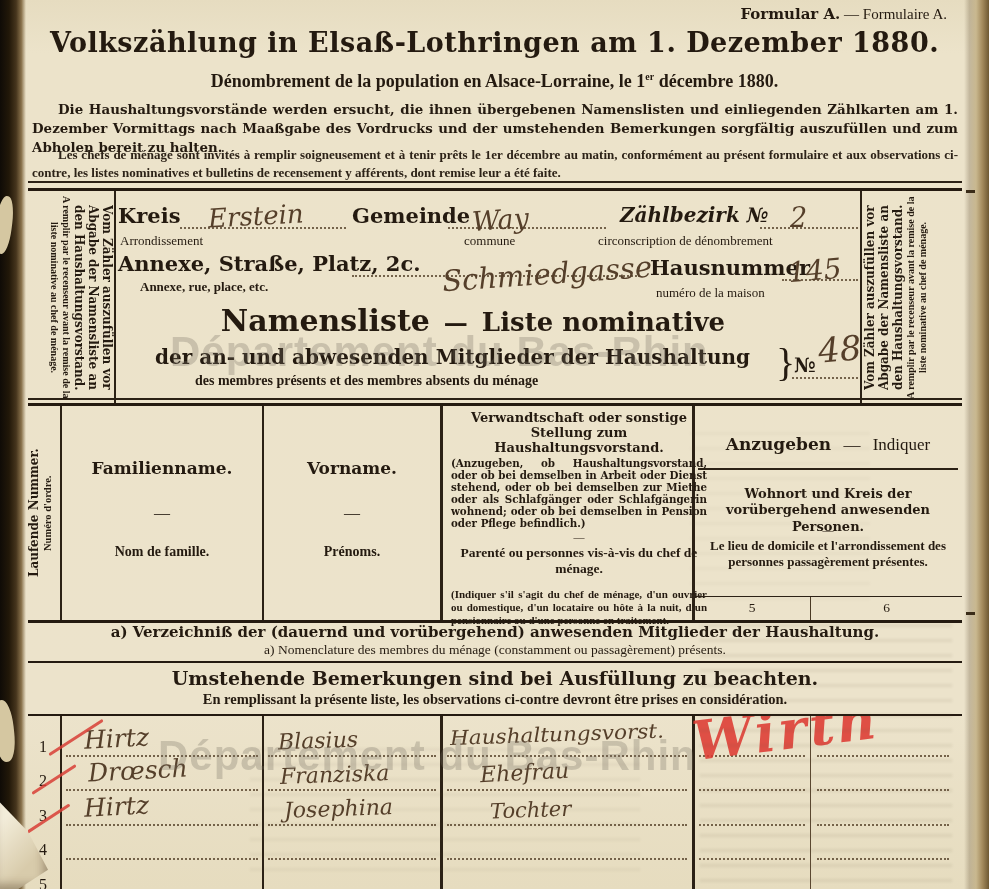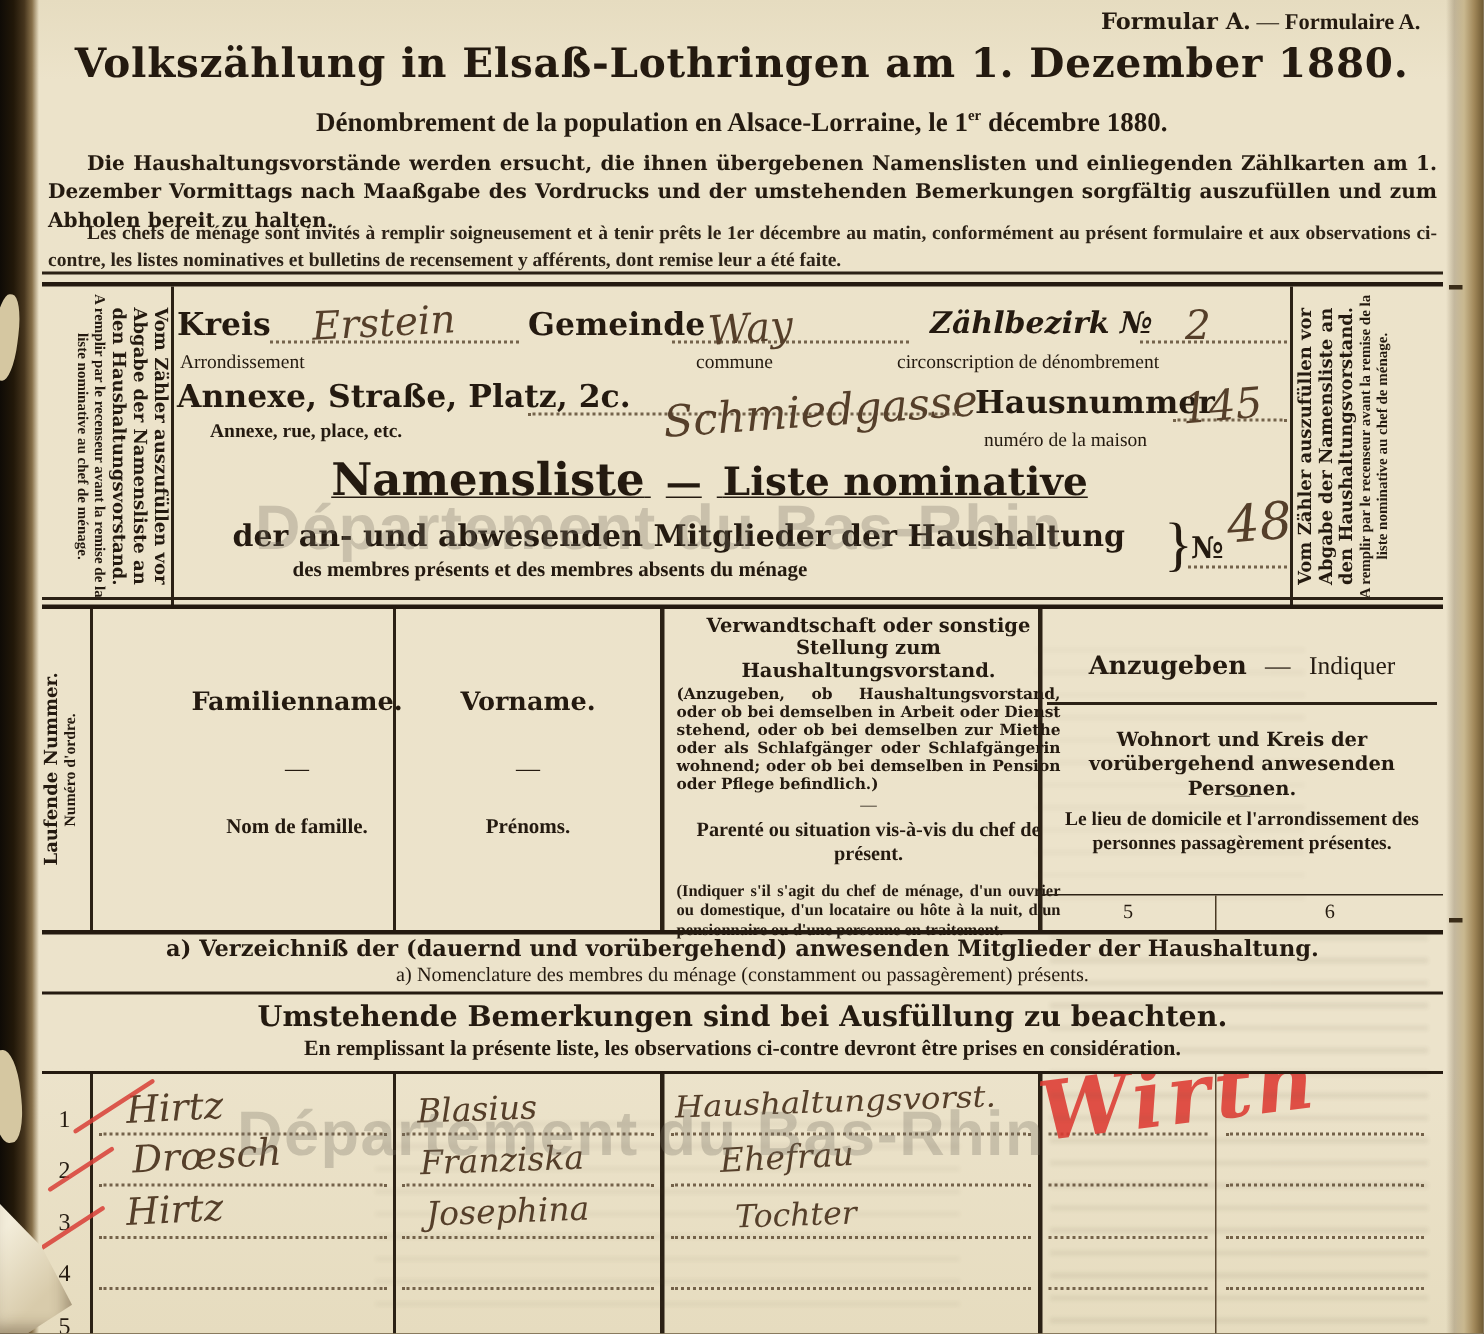--- a/index.html
+++ b/index.html
@@ -42,21 +42,21 @@
   .tick{position:absolute;width:9px;height:3px;background:#3a2c18;}
 </style>
 </head>
 <body>
 
 <div id="sheet">
 
   <div class="abs" style="top:5px;right:42px;font-size:15px;">
     <span class="frak">Formular A.</span>
     <span>—</span>
-    <span class="ant" style="font-weight:bold;">Formulaire A.</span>
+    <span class="ant" style="font-weight:normal;">Formulaire A.</span>
   </div>
 
   <div class="abs frak ctr" style="top:27px;left:40px;right:40px;font-size:27px;letter-spacing:.5px;">Volkszählung in Elsaß-Lothringen am 1. Dezember 1880.</div>
   <div class="abs ant ctr" style="top:71px;left:40px;right:40px;font-size:18px;font-weight:bold;">
     <span>Dénombrement de la population en Alsace-Lorraine, le 1</span><span class="sup">er</span><span> décembre 1880.</span>
   </div>
 
   <p class="abs frak" style="top:100px;left:32px;width:926px;font-size:13.4px;font-weight:bold;line-height:1.4;text-align:justify;text-indent:26px;margin:0;">Die Haushaltungsvorstände werden ersucht, die ihnen übergebenen Namenslisten und einliegenden Zählkarten am 1. Dezember Vormittags nach Maaßgabe des Vordrucks und der umstehenden Bemerkungen sorgfältig auszufüllen und zum Abholen bereit zu halten.</p>
   <p class="abs ant" style="top:146px;left:32px;width:926px;font-size:13px;font-weight:bold;line-height:1.35;text-align:justify;text-indent:26px;margin:0;color:#2d2318;">Les chefs de ménage sont invités à remplir soigneusement et à tenir prêts le 1er décembre au matin, conformément au présent formulaire et aux observations ci-contre, les listes nominatives et bulletins de recensement y afférents, dont remise leur a été faite.</p>
 
@@ -97,21 +97,21 @@
       <span class="hand abs" style="left:90px;bottom:-16px;font-size:29px;transform:rotate(-4deg);">Schmiedgasse</span>
     </div>
     <div class="abs ant" style="left:112px;top:88px;font-size:13px;font-weight:bold;">Annexe, rue, place, etc.</div>
 
     <div class="abs frak" style="left:622px;top:64px;font-size:21px;">Hausnummer</div>
     <div class="dotline" style="left:754px;top:62px;width:76px;height:26px;">
       <span class="hand abs" style="left:6px;bottom:-8px;font-size:28px;transform:rotate(-5deg);">145</span>
     </div>
     <div class="abs ant" style="left:628px;top:94px;font-size:13px;text-align:center;">numéro de la maison</div>
 
-    <div class="abs ctr" style="left:116px;right:160px;top:112px;text-decoration:underline;">
+    <div class="abs ctr" style="left:116px;right:160px;top:112px;">
       <span class="frak" style="font-size:30px;">Namensliste</span>
       <span class="frak" style="font-size:24px;padding:0 10px;">—</span>
       <span class="frak" style="font-size:26px;">Liste nominative</span>
     </div>
     <div class="abs frak" style="left:127px;top:154px;font-size:20px;">der an- und abwesenden Mitglieder der Haushaltung</div>
     <div class="abs ant" style="left:167px;top:182px;font-size:14px;font-weight:bold;">des membres présents et des membres absents du ménage</div>
     <div class="abs ant" style="left:748px;top:148px;font-size:40px;font-weight:normal;">}</div>
     <div class="abs frak" style="left:766px;top:162px;font-size:20px;">№</div>
     <div class="dotline" style="left:764px;top:160px;width:66px;height:26px;"></div>
     <span class="hand abs" style="left:790px;top:138px;font-size:34px;transform:rotate(-5deg);">48</span>
@@ -123,37 +123,37 @@
     <div class="vl" style="left:32px;width:2px;"></div>
     <div class="vl" style="left:234px;width:2px;"></div>
     <div class="vl" style="left:412px;width:2.5px;"></div>
     <div class="vl" style="left:664px;width:2.5px;"></div>
 
     <div class="vcell vflip" style="left:0;top:0;bottom:0;width:32px;">
       <div class="mn-de" style="font-size:12px;">Laufende Nummer.</div>
       <div class="mn-fr" style="font-size:10.5px;">Numéro d'ordre.</div>
     </div>
 
-    <div class="abs ctr" style="left:34px;width:200px;top:0;bottom:0;padding-left:36px;">
+    <div class="abs ctr" style="left:34px;width:200px;top:0;bottom:0;">
       <div class="frak" style="margin-top:52px;font-size:17px;">Familienname.</div>
       <div style="margin-top:26px;">—</div>
       <div class="ant" style="margin-top:22px;font-size:14px;font-weight:bold;">Nom de famille.</div>
     </div>
 
     <div class="abs ctr" style="left:236px;width:176px;top:0;bottom:0;">
       <div class="frak" style="margin-top:52px;font-size:17px;">Vorname.</div>
       <div style="margin-top:26px;">—</div>
       <div class="ant" style="margin-top:22px;font-size:14px;font-weight:bold;">Prénoms.</div>
     </div>
 
     <div class="abs" style="left:415px;width:272px;top:0;bottom:0;padding:5px 8px;box-sizing:border-box;">
       <div class="frak ctr" style="font-size:13px;line-height:1.15;">Verwandtschaft oder sonstige Stellung zum Haushaltungsvorstand.</div>
       <div class="frak" style="font-size:10.3px;font-weight:bold;line-height:1.16;text-align:justify;margin-top:2px;">(Anzugeben, ob Haushaltungsvorstand, oder ob bei demselben in Arbeit oder Dienst stehend, oder ob bei demselben zur Miethe oder als Schlafgänger oder Schlafgängerin wohnend; oder ob bei demselben in Pension oder Pflege befindlich.)</div>
       <div class="ctr" style="font-size:11px;margin:2px 0;">—</div>
-      <div class="ant ctr" style="font-size:13.5px;font-weight:bold;line-height:1.15;">Parenté ou situation vis-à-vis du chef de présent.</div>
+      <div class="ant ctr" style="font-size:13.5px;font-weight:bold;line-height:1.15;">Parenté ou personnes vis-à-vis du chef de ménage.</div>
       <div class="ant" style="font-size:11px;font-weight:bold;line-height:1.14;text-align:justify;margin-top:12px;">(Indiquer s'il s'agit du chef de ménage, d'un ouvrier ou domestique, d'un locataire ou hôte à la nuit, d'un pensionnaire ou d'une personne en traitement.</div>
     </div>
 
     <div class="abs" style="left:666px;right:0;top:0;bottom:0;">
       <div class="ctr abs" style="top:28px;left:0;right:0;font-size:17px;">
         <span class="frak">Anzugeben</span>
         <span style="padding:0 8px;">—</span>
         <span class="ant">Indiquer</span>
       </div>
       <div class="rule" style="top:62px;left:4px;right:4px;height:1.5px;"></div>

